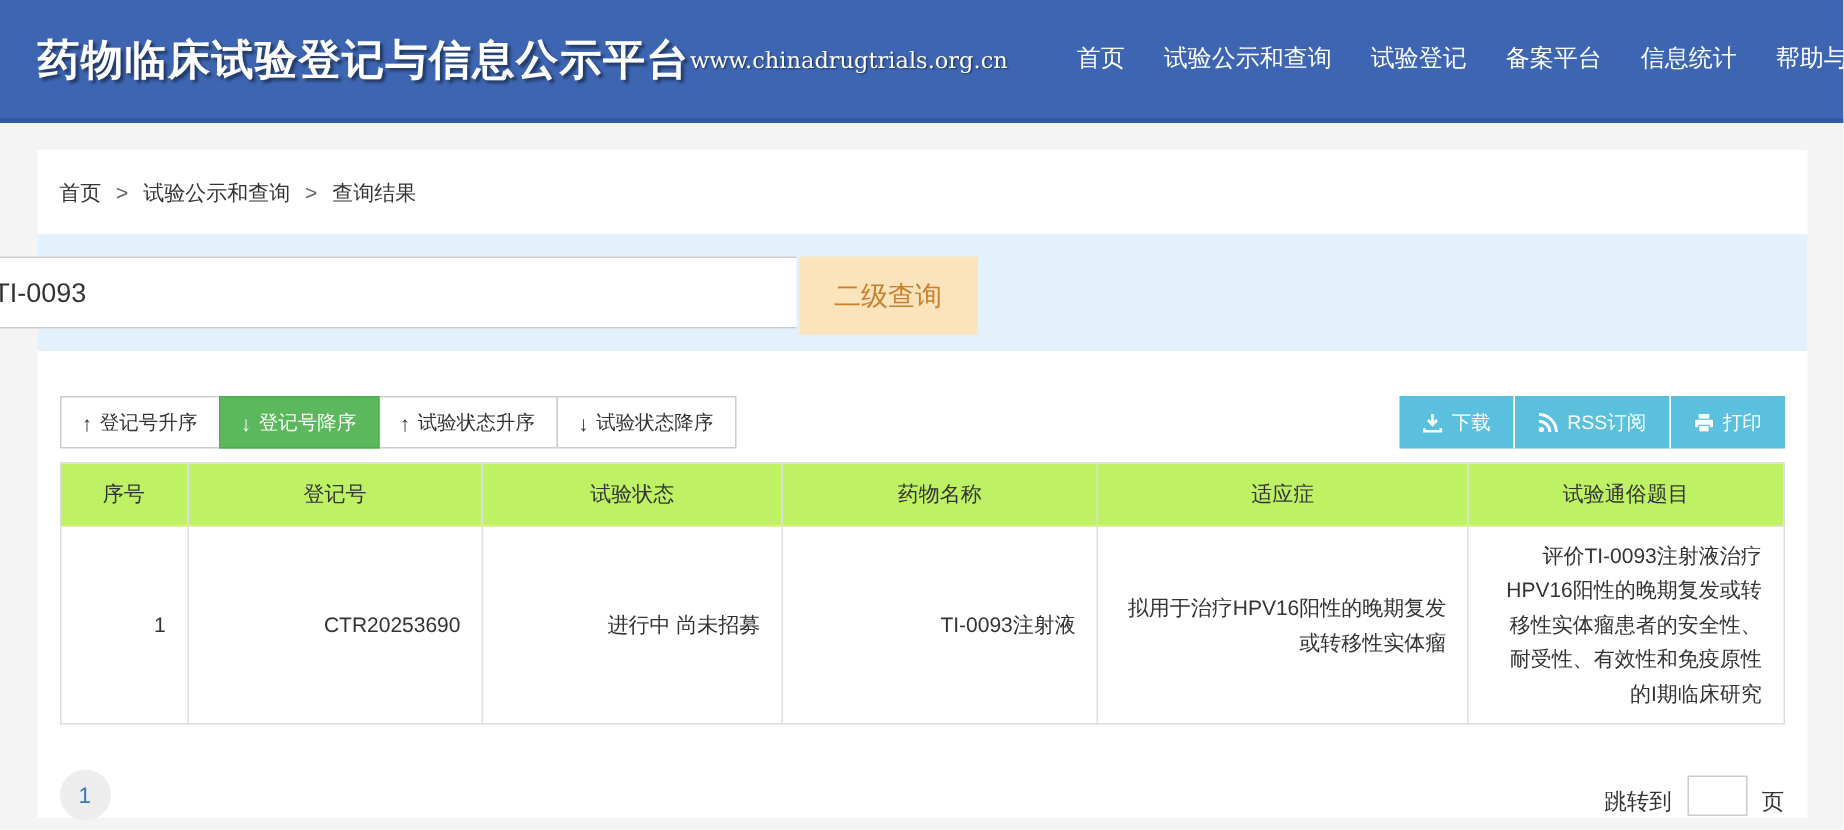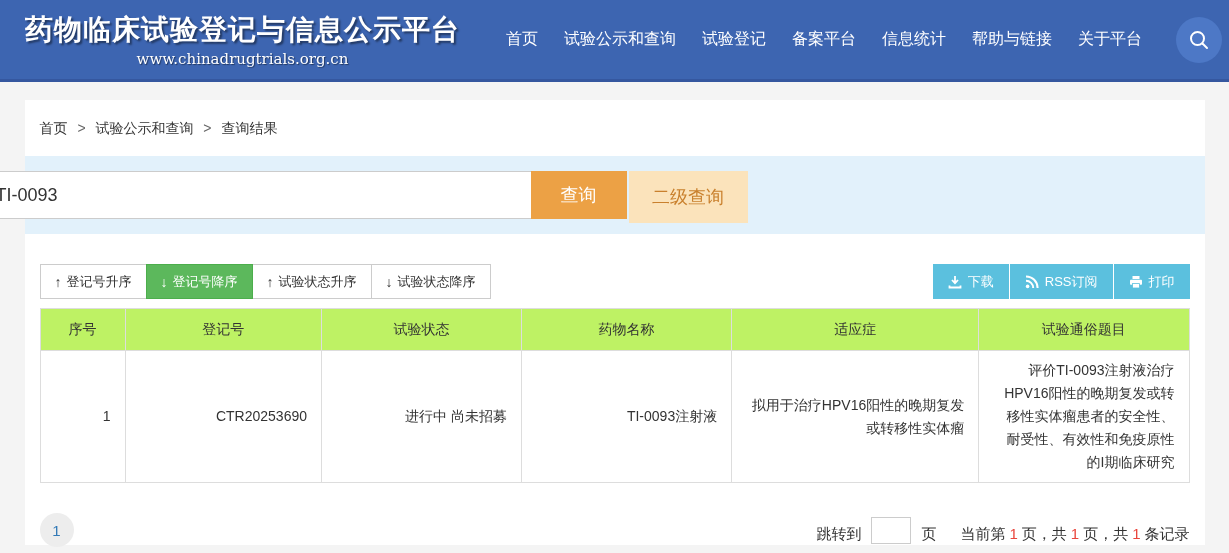--- a/index.html
+++ b/index.html
@@ -6,21 +6,21 @@
   html,body { width:1229px; height:553px; overflow:hidden; }
   body {
     font-family:"Liberation Sans","DejaVu Sans",sans-serif;
     background:#f4f4f4; color:#333;
   }
   
   .header {
     height:82px; background:#3d65b1; border-bottom:3px solid #35579f;
     display:flex; align-items:center; padding-left:25px; position:relative;
   }
-  .logo { display:flex; flex-direction:column; align-items:center; }
+  .logo { display:flex; flex-direction:row; align-items:center; }
   .logo-title {
     color:#fff; font-weight:bold; font-size:28px; letter-spacing:1px;
     text-shadow:2px 2px 2px rgba(0,0,0,.45); white-space:nowrap;
   }
   .logo-url {
     color:#fff; font-family:"DejaVu Serif","Liberation Serif",serif;
     font-size:15px; margin-top:1px; text-shadow:1px 1px 1px rgba(0,0,0,.45);
   }
   .nav { display:flex; align-items:center; margin-left:46px; }
   .nav-item {
@@ -134,21 +134,20 @@
     <span class="crumb">首页</span>
     <span class="crumb-sep">&gt;</span>
     <span class="crumb">试验公示和查询</span>
     <span class="crumb-sep">&gt;</span>
     <span>查询结果</span>
   </div>
 
   <div class="search-section">
     <div class="search-group">
       <input class="search-input" type="text" value="TI-0093" style="">
-      <button class="btn-query">查询</button>
       <button class="btn-query2">二级查询</button>
     </div>
   </div>
 
   <div class="toolbar">
     <div class="sort-group">
       <button class="sort-btn">
         <span class="arrow">↑</span>
         <span>登记号升序</span>
       </button>
@@ -222,19 +221,16 @@
       </tr>
     </tbody>
   </table>
 
   <div class="pagination">
     <div class="page-circle">1</div>
     <div class="page-right">
       <span>跳转到</span>
       <input class="jump-input" type="text" value="" style="">
       <span>页</span>
-      <span class="page-summary">
-        <span>当前第</span><span class="red-num">1</span><span>页，共</span><span class="red-num">1</span><span>页，共</span><span class="red-num">1</span><span>条记录</span>
-      </span>
     </div>
   </div>
 
 </div>
 
 </body></html>

